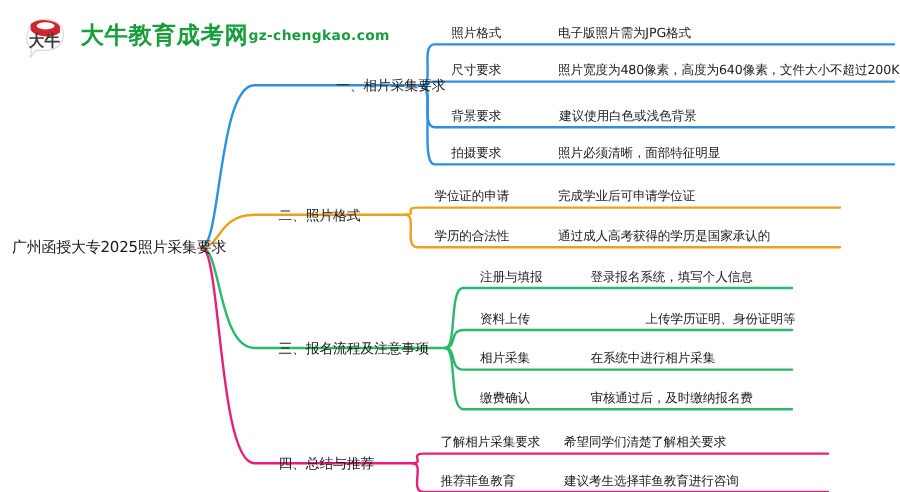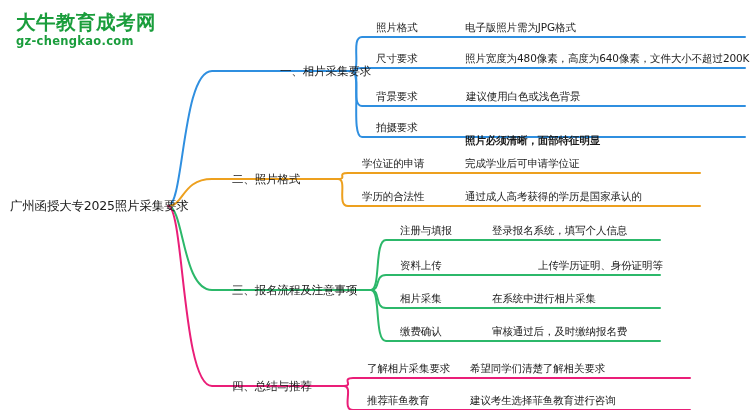--- a/index.html
+++ b/index.html
@@ -30,21 +30,20 @@
     gap: 7px;
   }
   #logo-mark {
     position: relative;
     width: 44px;
     height: 44px;
     flex: 0 0 44px;
   }
   #logo-text {
     display: flex;
-    flex-direction: column;
     justify-content: center;
     line-height: 1;
   }
   #logo-title {
     font-size: 19.5px;
     font-weight: bold;
     color: #1a9d3c;
     letter-spacing: 0.5px;
     white-space: nowrap;
   }
@@ -93,20 +92,28 @@
     font-size: 10.5px;
     letter-spacing: -0.1px;
   }
 </style>
 </head>
 <body>
 
 <div id="stage">
 
   <div id="logo">
+    <div id="logo-mark">
+      <svg width="44" height="44" viewBox="0 0 44 44" aria-hidden="true">
+        <path d="M7 20 A15 13 0 1 1 22 34 L14 34 L9 40 L10.5 33 A15 13 0 0 1 7 20 Z" fill="#ffffff" stroke="#d8d8d8" stroke-width="1"></path>
+        <path d="M9.5 12 A14 8 0 0 1 34 14 L34 19 A14 8 0 0 1 9.5 17 Z" fill="#d1262c"></path>
+        <ellipse cx="22" cy="13.5" rx="7.5" ry="3" fill="#ffffff"></ellipse>
+        <text x="21" y="30" font-size="13" font-weight="bold" fill="#3a3a3a" text-anchor="middle" font-family="DejaVu Sans, sans-serif">大牛</text>
+      </svg>
+    </div>
     <div id="logo-text">
       <div id="logo-title">大牛教育成考网</div>
       <div id="logo-sub">gz-chengkao.com</div>
     </div>
   </div>
 
   <svg id="wires" viewBox="0 0 750 410" xmlns="http://www.w3.org/2000/svg">
     <g id="wire-group" fill="none" stroke-width="2" stroke-linecap="round">
         <path d="M168,206 C184,206 182,71 212,71 L352,71" stroke="#2f8fe0"></path>
         <path d="M352,71 C362,71 350,37 362,37 L745,37" stroke="#2f8fe0"></path>
@@ -130,21 +137,21 @@
   <div id="text-layer">
     <div class="node" id="root-node">广州函授大专2025照片采集要求</div>
   <div class="node branch-label" style="left: 232px; top: 64px; margin-left: 48px;">一、相片采集要求</div>
       <div class="node leaf-label" style="left: 376px; top: 21px;">照片格式</div>
       <div class="node leaf-desc" style="left: 465px; top: 21px;">电子版照片需为JPG格式</div>
       <div class="node leaf-label" style="left: 376px; top: 52px;">尺寸要求</div>
       <div class="node leaf-desc" style="left: 465px; top: 52px;">照片宽度为480像素，高度为640像素，文件大小不超过200KB</div>
       <div class="node leaf-label" style="left: 376px; top: 90px;">背景要求</div>
       <div class="node leaf-desc" style="left: 466px; top: 90px;">建议使用白色或浅色背景</div>
       <div class="node leaf-label" style="left: 376px; top: 121px;">拍摄要求</div>
-      <div class="node leaf-desc" style="left: 465px; top: 134px; font-weight: bold;">照片必须清晰，面部特征明显</div>
+      <div class="node leaf-desc" style="left: 465px; top: 121px;">照片必须清晰，面部特征明显</div>
       <div class="node branch-label" style="left: 232px; top: 172px;">二、照片格式</div>
       <div class="node leaf-label" style="left: 362px; top: 157px;">学位证的申请</div>
       <div class="node leaf-desc" style="left: 465px; top: 157px;">完成学业后可申请学位证</div>
       <div class="node leaf-label" style="left: 362px; top: 190px;">学历的合法性</div>
       <div class="node leaf-desc" style="left: 465px; top: 190px;">通过成人高考获得的学历是国家承认的</div>
       <div class="node branch-label" style="left: 232px; top: 283px;">三、报名流程及注意事项</div>
       <div class="node leaf-label" style="left: 400px; top: 224px;">注册与填报</div>
       <div class="node leaf-desc" style="left: 492px; top: 224px;">登录报名系统，填写个人信息</div>
       <div class="node leaf-label" style="left: 400px; top: 259px;">资料上传</div>
       <div class="node leaf-desc" style="left: 492px; top: 259px; margin-left: 46px;">上传学历证明、身份证明等</div>

